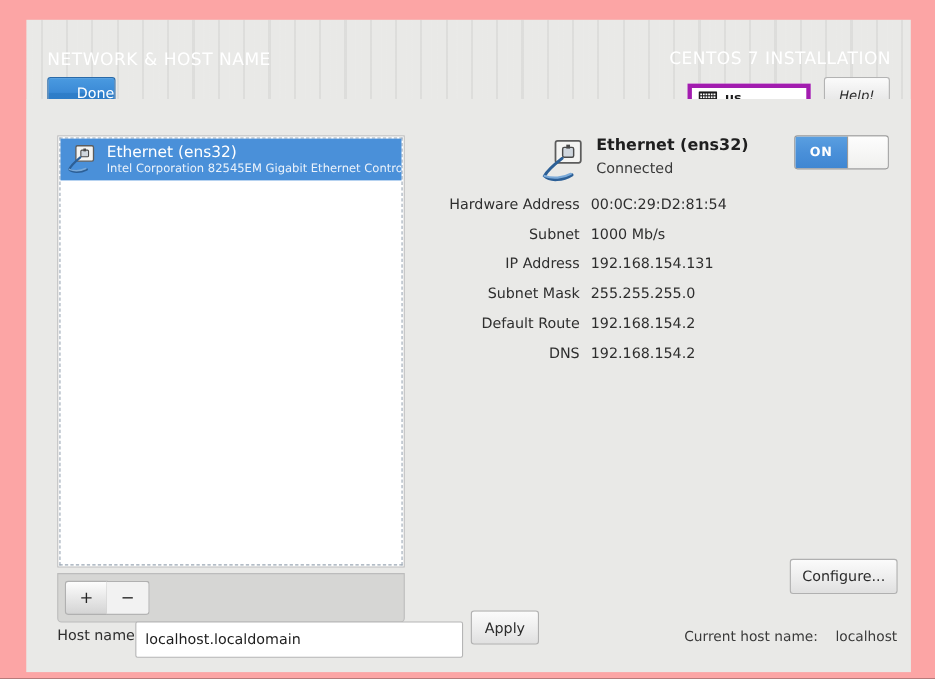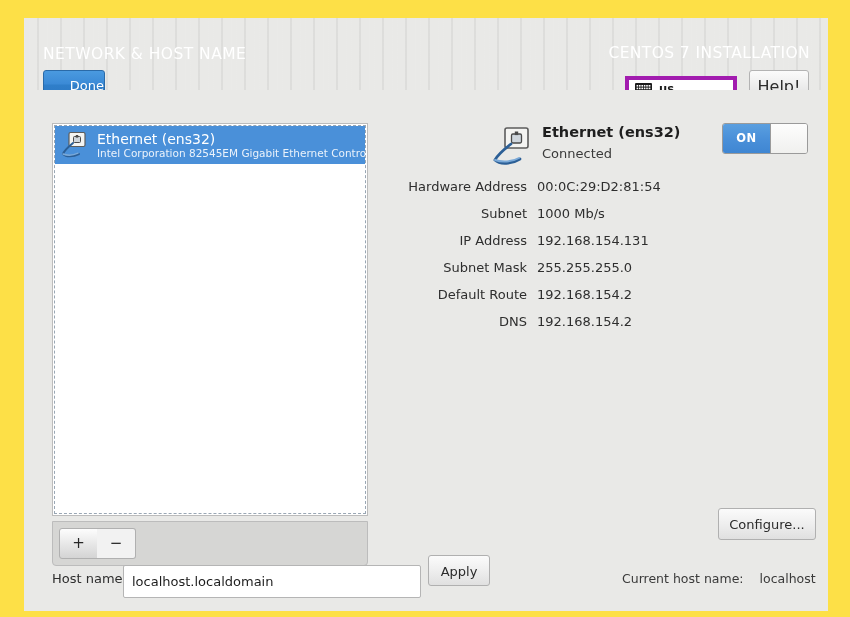--- a/index.html
+++ b/index.html
@@ -12,21 +12,21 @@
     height: 617px;
     overflow: hidden;
     font-family: "DejaVu Sans", "Liberation Sans", sans-serif;
   }
 
   
   #screen {
     position: absolute;
     left: 0; top: 0;
     width: 850px; height: 617px;
-    background: #fde047;
+    background: #fca5a5;
   }
   #app-window {
     position: absolute;
     left: 24px; top: 18px;
     width: 804px; height: 593px;
     background: #e9e9e7;
     overflow: hidden;
   }
 
   
@@ -106,25 +106,26 @@
     color: #1b1b1b;
   }
   #help-button {
     position: absolute;
     left: 725px; top: 52px;
     width: 60px; height: 32px;
     border: 1px solid #b3b3b3;
     border-radius: 3px;
     background: linear-gradient(180deg, #fbfbfb 0%, #ececec 52%, #dedede 100%);
     color: #2c2c2c;
-    font-size: 16px;
+    font-size: 12px;
     line-height: 32px;
     text-align: center;
     box-sizing: border-box;
     cursor: pointer;
+    font-style: italic;
   }
 
   
   #body-area {
     position: absolute;
     left: 0; top: 72px;
     width: 804px; height: 521px;
     background: #e9e9e7;
   }
 

